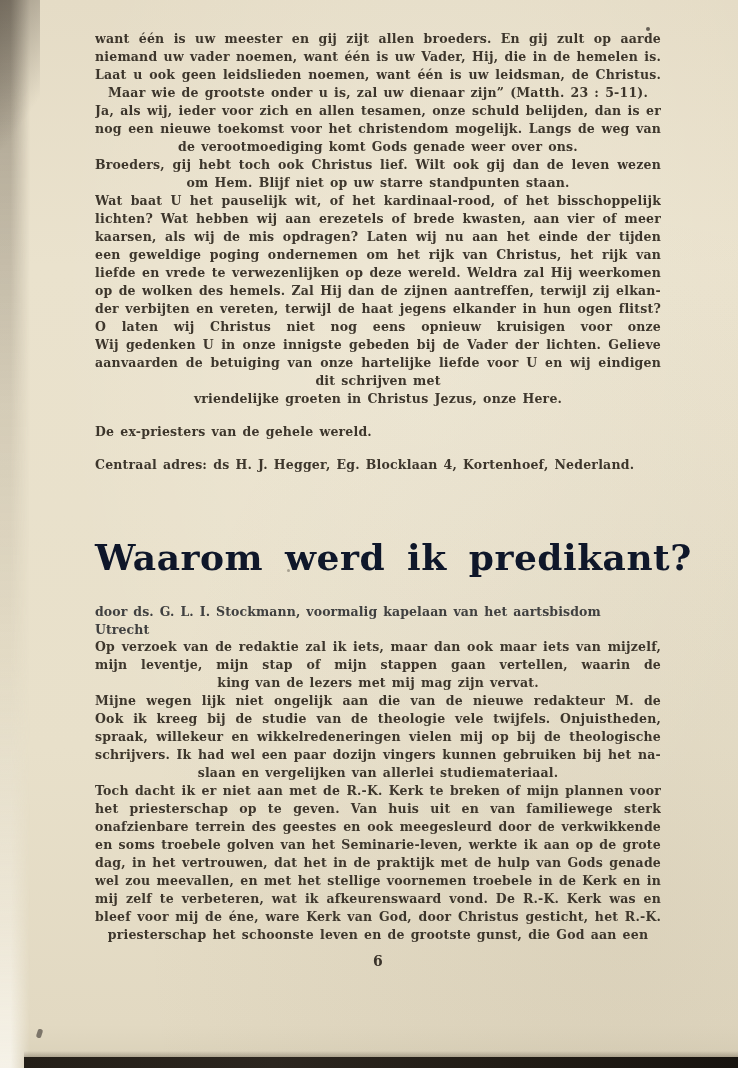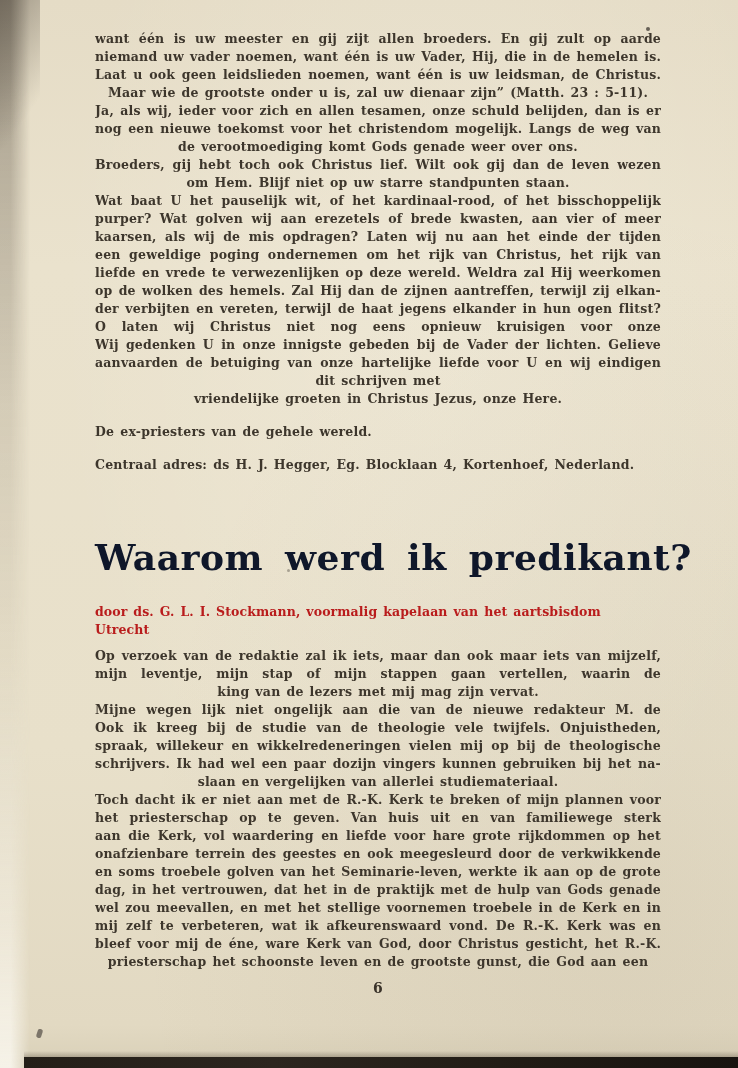--- a/index.html
+++ b/index.html
@@ -59,23 +59,23 @@
   }
   .line.j{text-align:justify;text-align-last:justify;}
   .standalone{margin:15px 0 0 0;height:18px;line-height:18px;}
   h1.title{
     margin:62px 0 0 0;padding:0;height:42px;line-height:42px;
     font-size:36px;font-weight:bold;color:#0f172a;
     letter-spacing:0.5px;word-spacing:9px;white-space:nowrap;
   }
   .byline{
     margin:25px 0 0 0;height:18px;line-height:18px;
-    font-size:12.5px;font-weight:bold;color:#b91c1c;letter-spacing:0.1px;
+    font-size:12.5px;font-weight:bold;color:#404040;letter-spacing:0.1px;
   }
-  #article-paras{margin-top:26px;}
+  #article-paras{margin-top:17px;}
   .pagenum{
     margin-top:9px;text-align:center;
     font-size:14px;font-weight:bold;color:#3a332a;
   }
 </style>
 </head>
 <body>
 
 <div class="scan">
   <div class="paper"></div>
@@ -93,21 +93,21 @@
           <div class="line j">Ja, als wij, ieder voor zich en allen tesamen, onze schuld belijden, dan is er</div>
           <div class="line j">nog een nieuwe toekomst voor het christendom mogelijk. Langs de weg van</div>
           <div class="line">de verootmoediging komt Gods genade weer over ons.</div>
         </div>
         <div class="para">
           <div class="line j">Broeders, gij hebt toch ook Christus lief. Wilt ook gij dan de leven wezen</div>
           <div class="line">om Hem. Blijf niet op uw starre standpunten staan.</div>
         </div>
         <div class="para">
           <div class="line j">Wat baat U het pauselijk wit, of het kardinaal-rood, of het bisschoppelijk</div>
-          <div class="line j">purper? Wat golven wij aan erezetels of brede kwasten, aan vier of meer</div>
+          <div class="line j">lichten? Wat hebben wij aan erezetels of brede kwasten, aan vier of meer</div>
           <div class="line j">kaarsen, als wij de mis opdragen? Laten wij nu aan het einde der tijden nog</div>
           <div class="line j">een geweldige poging ondernemen om het rijk van Christus, het rijk van</div>
           <div class="line j">liefde en vrede te verwezenlijken op deze wereld. Weldra zal Hij weerkomen</div>
           <div class="line j">op de wolken des hemels. Zal Hij dan de zijnen aantreffen, terwijl zij elkan-</div>
           <div class="line j">der verbijten en vereten, terwijl de haat jegens elkander in hun ogen flitst?</div>
           <div class="line j">O laten wij Christus niet nog eens opnieuw kruisigen voor onze persoonlijke</div>
         </div>
         <div class="para">
           <div class="line j">Wij gedenken U in onze innigste gebeden bij de Vader der lichten. Gelieve te</div>
           <div class="line j">aanvaarden de betuiging van onze hartelijke liefde voor U en wij eindigen</div>
@@ -135,21 +135,20 @@
         <div class="para">
           <div class="line j">Mijne wegen lijk niet ongelijk aan die van de nieuwe redakteur M. de Craene.</div>
           <div class="line j">Ook ik kreeg bij de studie van de theologie vele twijfels. Onjuistheden, tegen-</div>
           <div class="line j">spraak, willekeur en wikkelredeneringen vielen mij op bij de theologische</div>
           <div class="line j">schrijvers. Ik had wel een paar dozijn vingers kunnen gebruiken bij het na-</div>
           <div class="line">slaan en vergelijken van allerlei studiemateriaal.</div>
         </div>
         <div class="para">
           <div class="line j">Toch dacht ik er niet aan met de R.-K. Kerk te breken of mijn plannen voor</div>
           <div class="line j">het priesterschap op te geven. Van huis uit en van familiewege sterk gebonden</div>
-          <div class="line j">aan die Kerk, vol waardering en liefde voor hare grote rijkdommen op het</div>
           <div class="line j">onafzienbare terrein des geestes en ook meegesleurd door de verkwikkende</div>
           <div class="line j">en soms troebele golven van het Seminarie-leven, werkte ik aan op de grote</div>
           <div class="line j">dag, in het vertrouwen, dat het in de praktijk met de hulp van Gods genade</div>
           <div class="line j">wel zou meevallen, en met het stellige voornemen troebele in de Kerk en in</div>
           <div class="line j">mij zelf te verbeteren, wat ik afkeurenswaard vond. De R.-K. Kerk was en</div>
           <div class="line j">bleef voor mij de éne, ware Kerk van God, door Christus gesticht, het R.-K.</div>
           <div class="line">priesterschap het schoonste leven en de grootste gunst, die God aan een jonge</div>
         </div>
       </section>
 

